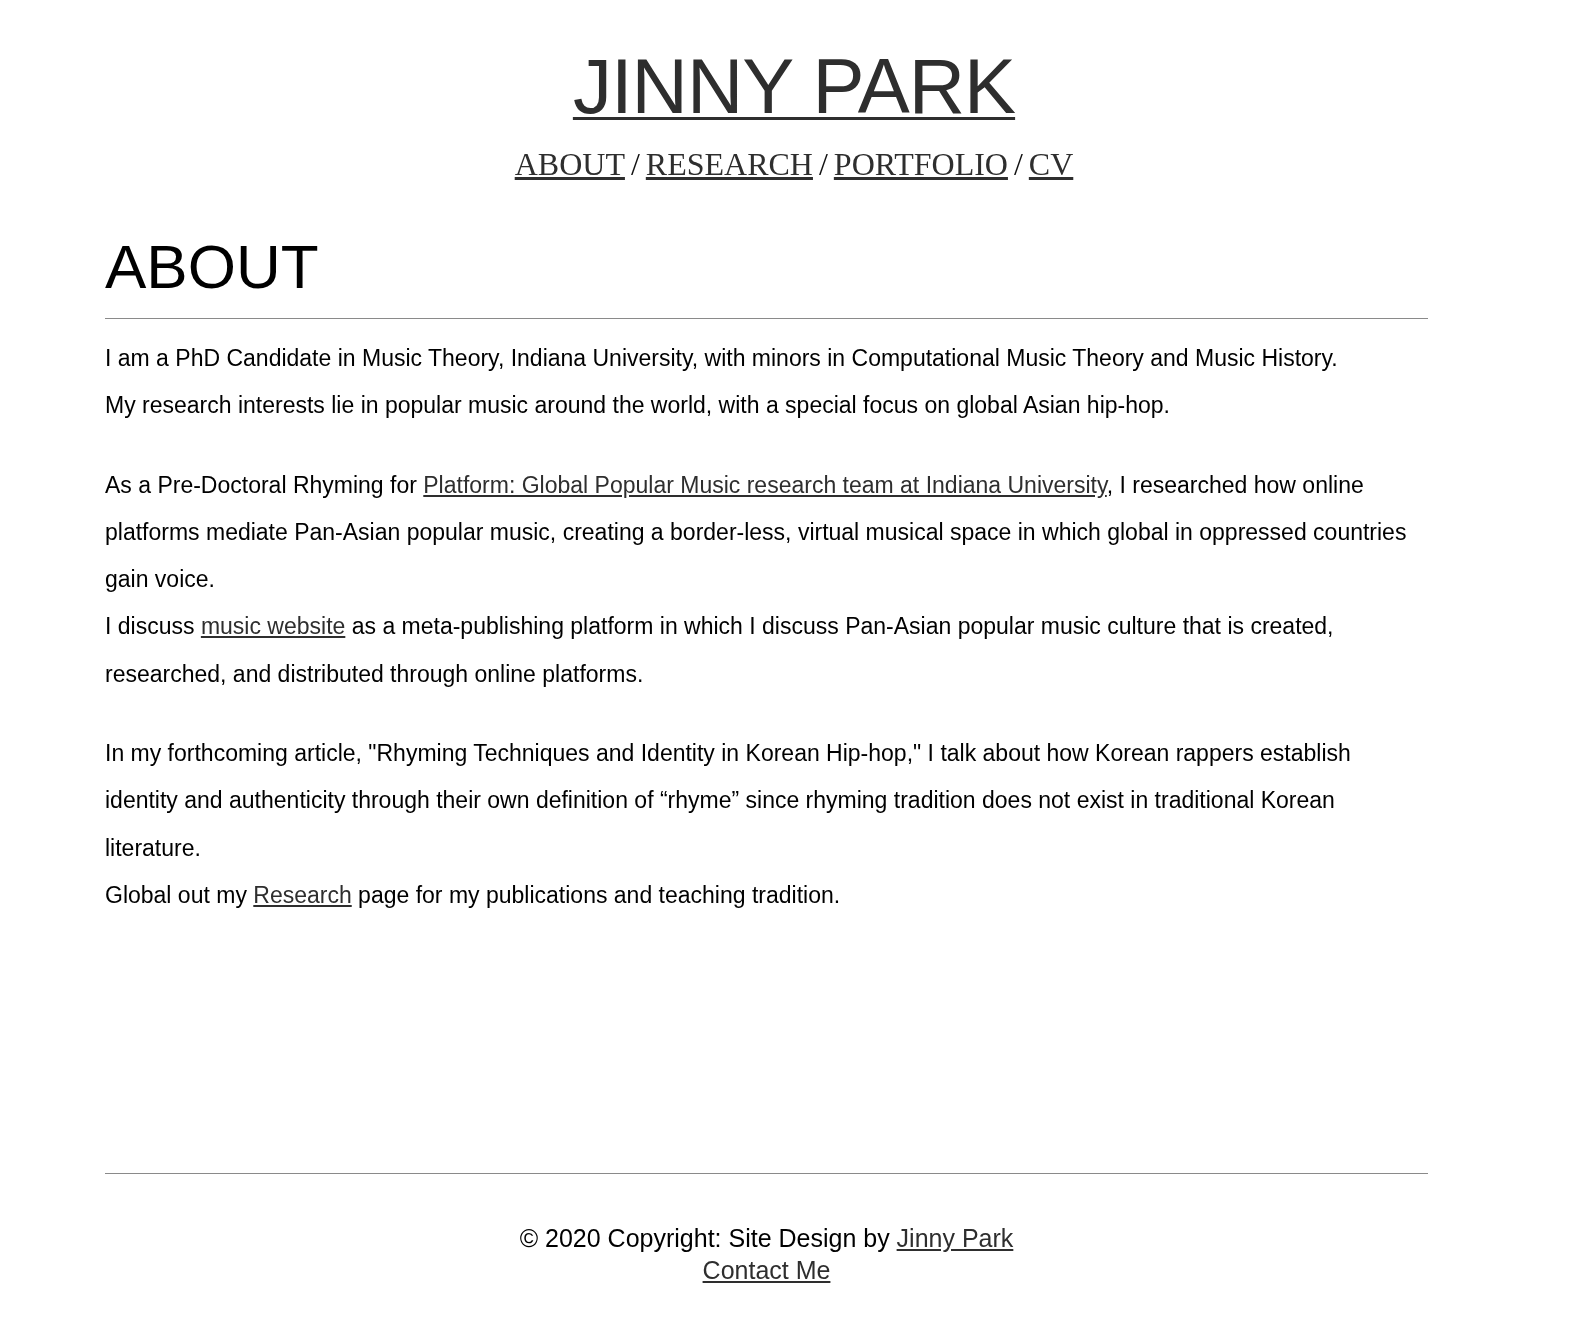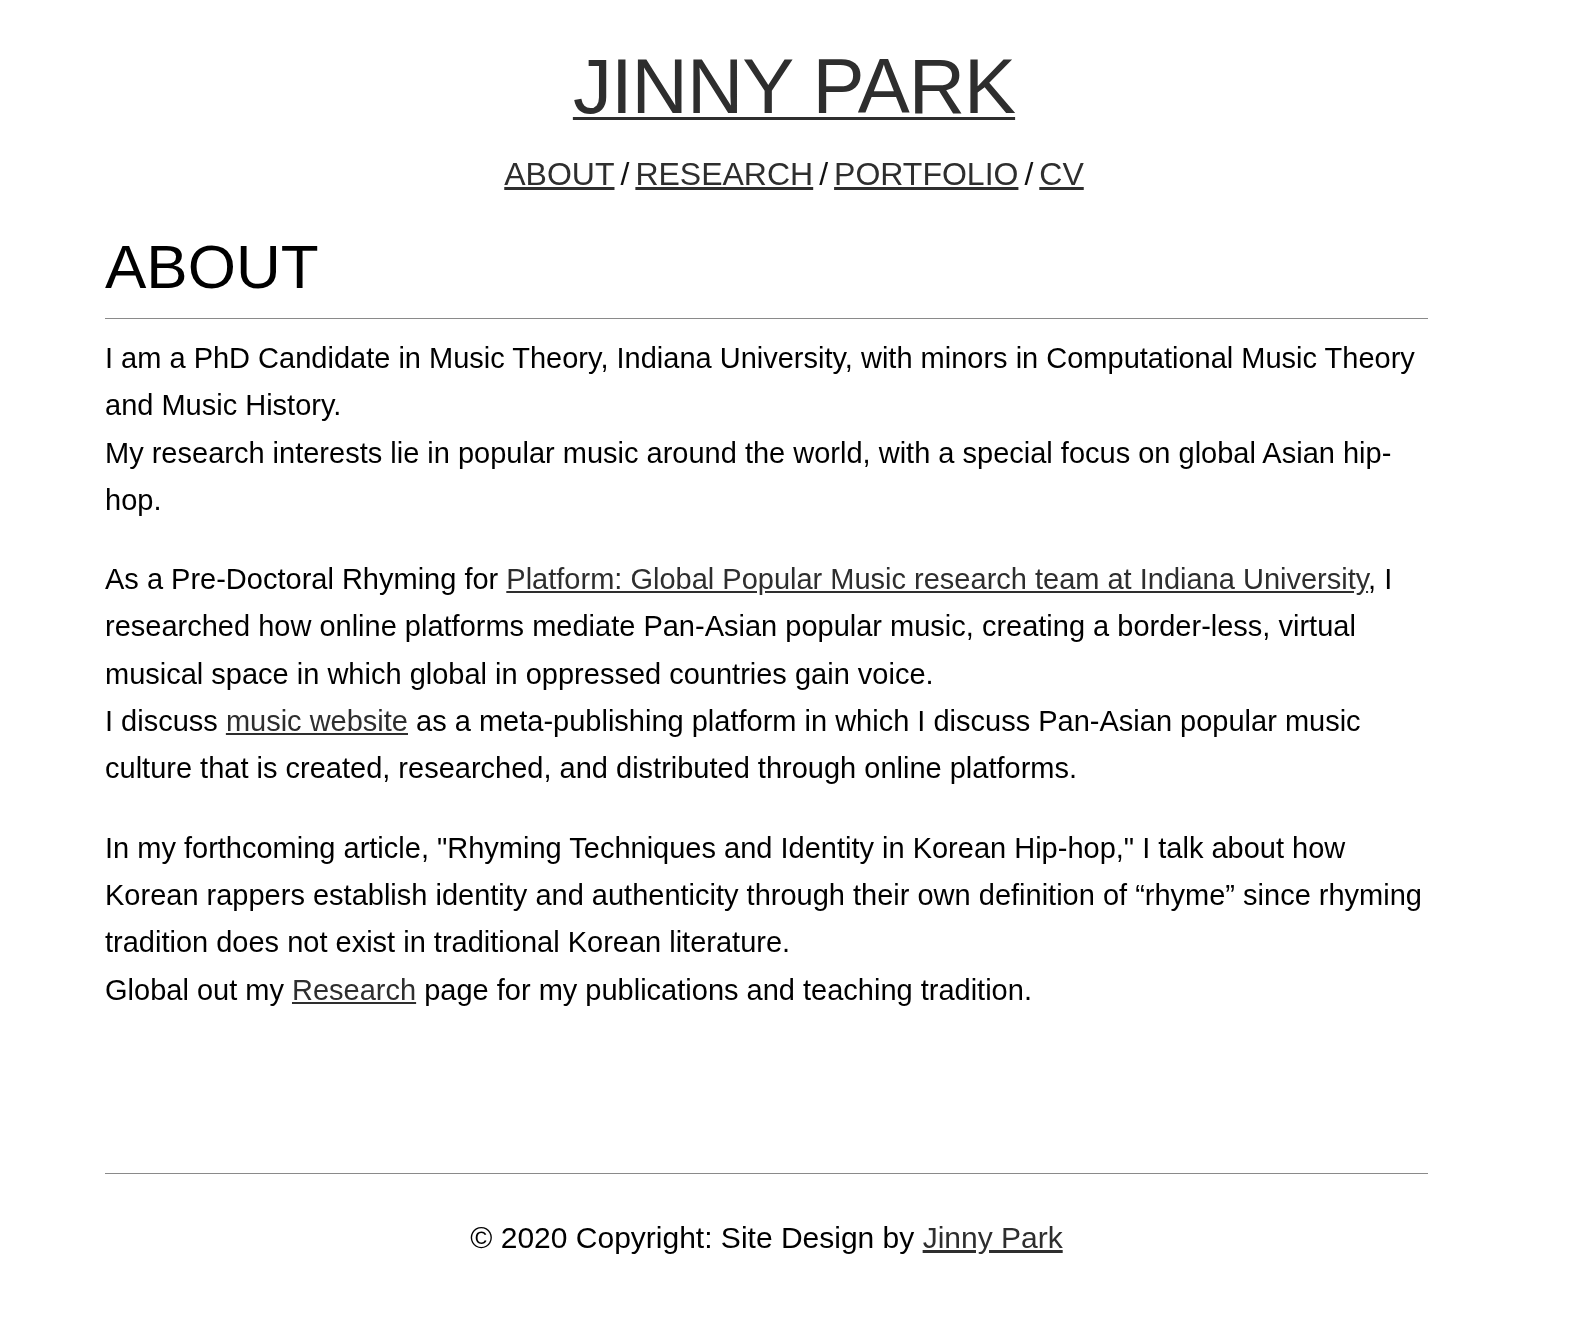--- a/index.html
+++ b/index.html
@@ -28,22 +28,22 @@
       font-size: 78px;
       font-weight: normal;
       letter-spacing: -1px;
       color: #2e2e2e;
       line-height: 92px;
       text-decoration: underline;
       text-decoration-thickness: 3px;
       text-underline-offset: 4px;
     }
     .nav {
-      margin-top: 22px;
-      font-family: Liberation Sans, sans-serif;
+      margin-top: 12px;
+      font-family: Liberation Serif, serif;
       font-size: 32px;
       color: #2e2e2e;
       line-height: 40px;
     }
     .nav .sep {
       margin: 0 6px;
       color: #111;
     }
     .container {
       position: absolute;
@@ -60,40 +60,40 @@
       color: #000;
     }
     .rule {
       border: 0;
       border-top: 1px solid #8a8a8a;
       margin: 12px 0 16px 0;
       height: 0;
     }
     .para {
       font-family: "Liberation Sans", sans-serif;
-      font-size: 29px;
+      font-size: 23px;
       line-height: 47.3px;
       margin: 0 0 32px 0;
       color: #000;
     }
     .rule.bottom {
       margin: 0 0 0 0;
       position: absolute;
       top: 945px;
       left: 0;
       width: 1323px;
     }
     .footer {
       position: absolute;
       top: 1222px;
       left: 0;
       width: 1533px;
       text-align: center;
       font-family: "Liberation Sans", sans-serif;
-      font-size: 30px;
+      font-size: 25px;
       line-height: 32px;
       color: #000;
     }
   </style>
 </head>
 <body>
 
 <div class="header">
   <a class="site-title">JINNY PARK</a>
   <div class="nav">
@@ -121,13 +121,16 @@
   </p>
 
 
   <hr class="rule bottom">
 </div>
 
 <div class="footer">
   <div>
     <span>© 2020 Copyright: Site Design by </span><a>Jinny Park</a>
   </div>
+  <div>
+    <a>Contact Me</a>
+  </div>
 </div>
 
 </body></html>

